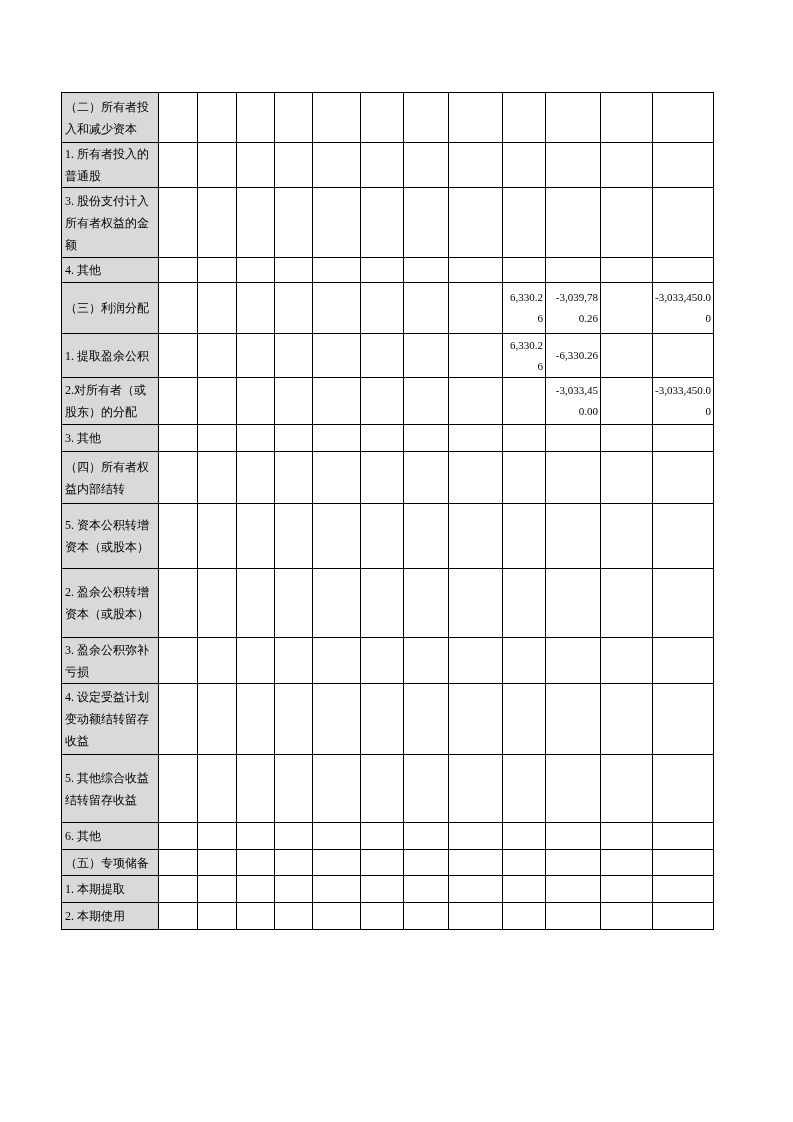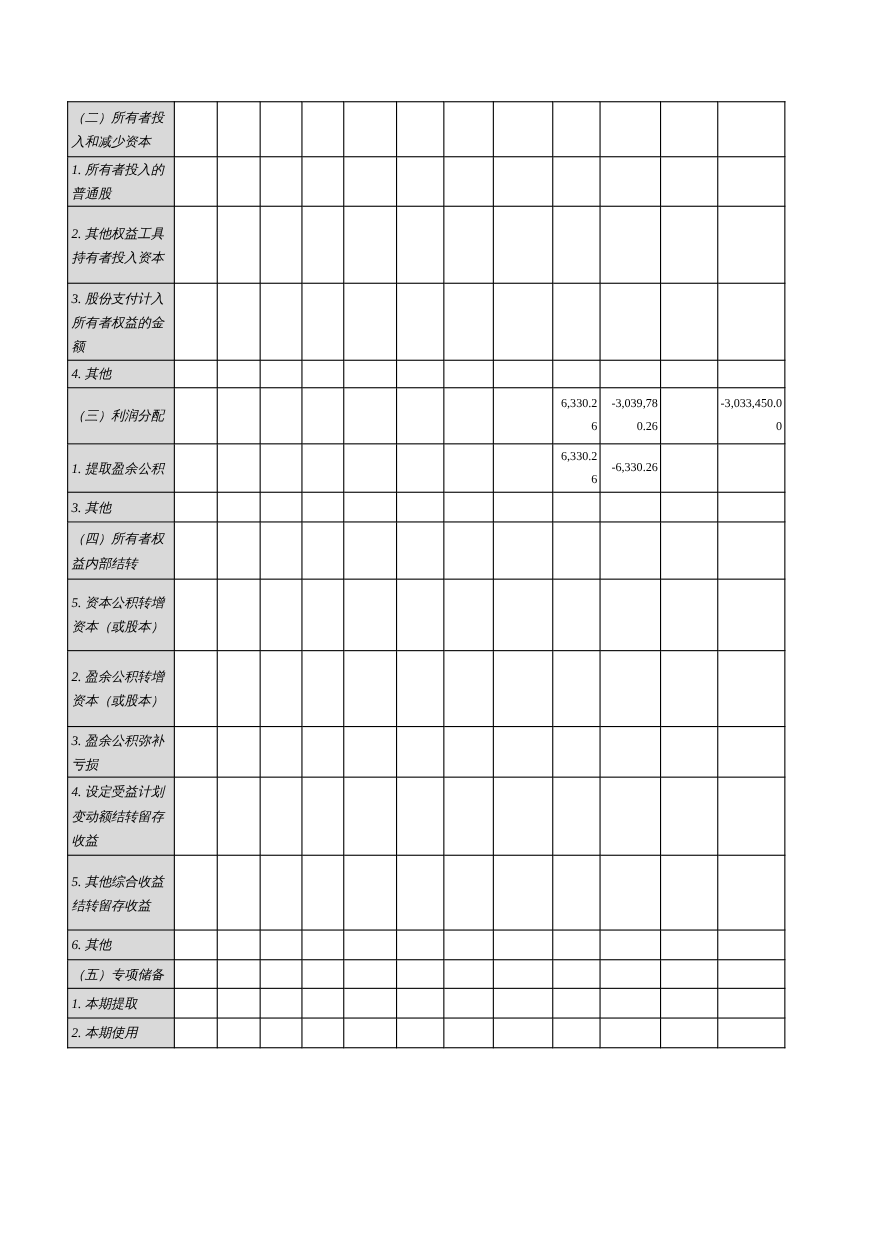--- a/index.html
+++ b/index.html
@@ -33,21 +33,20 @@
     overflow: hidden;
   }
   th.row-label {
     background: var(--label-bg, #d9d9d9);
     font-weight: normal;
     text-align: left;
     vertical-align: middle;
     font-size: 12px;
     line-height: 22px;
     padding: 0 3px;
-    font-style: italic;
   }
   td.data-cell {
     font-size: 11px;
     line-height: 21px;
     text-align: right;
     vertical-align: middle;
     padding: 0 2px;
     word-break: break-all;
     background: #ffffff;
   }
@@ -97,35 +96,20 @@
           <td class="data-cell"></td>
           <td class="data-cell"></td>
           <td class="data-cell"></td>
           <td class="data-cell"></td>
           <td class="data-cell"></td>
           <td class="data-cell"></td>
           <td class="data-cell"></td>
           <td class="data-cell"></td>
         </tr>
         <tr style="height: 70px;">
-          <th class="row-label">2. 其他权益工具持有者投入资本</th>
-          <td class="data-cell"></td>
-          <td class="data-cell"></td>
-          <td class="data-cell"></td>
-          <td class="data-cell"></td>
-          <td class="data-cell"></td>
-          <td class="data-cell"></td>
-          <td class="data-cell"></td>
-          <td class="data-cell"></td>
-          <td class="data-cell"></td>
-          <td class="data-cell"></td>
-          <td class="data-cell"></td>
-          <td class="data-cell"></td>
-        </tr>
-        <tr style="height: 70px;">
           <th class="row-label">3. 股份支付计入所有者权益的金额</th>
           <td class="data-cell"></td>
           <td class="data-cell"></td>
           <td class="data-cell"></td>
           <td class="data-cell"></td>
           <td class="data-cell"></td>
           <td class="data-cell"></td>
           <td class="data-cell"></td>
           <td class="data-cell"></td>
           <td class="data-cell"></td>
@@ -170,20 +154,35 @@
           <td class="data-cell"></td>
           <td class="data-cell"></td>
           <td class="data-cell"></td>
           <td class="data-cell"></td>
           <td class="data-cell"></td>
           <td class="data-cell"></td>
           <td class="data-cell">6,330.26</td>
           <td class="data-cell">-6,330.26</td>
           <td class="data-cell"></td>
           <td class="data-cell"></td>
+        </tr>
+        <tr style="height: 47px;">
+          <th class="row-label">2.对所有者（或股东）的分配</th>
+          <td class="data-cell"></td>
+          <td class="data-cell"></td>
+          <td class="data-cell"></td>
+          <td class="data-cell"></td>
+          <td class="data-cell"></td>
+          <td class="data-cell"></td>
+          <td class="data-cell"></td>
+          <td class="data-cell"></td>
+          <td class="data-cell"></td>
+          <td class="data-cell">-3,033,450.00</td>
+          <td class="data-cell"></td>
+          <td class="data-cell">-3,033,450.00</td>
         </tr>
         <tr style="height: 27px;">
           <th class="row-label">3. 其他</th>
           <td class="data-cell"></td>
           <td class="data-cell"></td>
           <td class="data-cell"></td>
           <td class="data-cell"></td>
           <td class="data-cell"></td>
           <td class="data-cell"></td>
           <td class="data-cell"></td>

